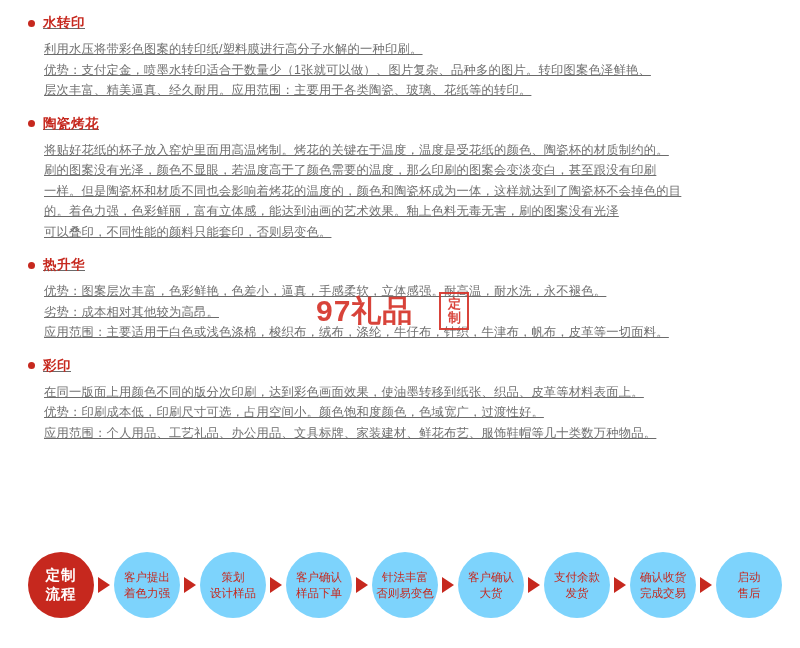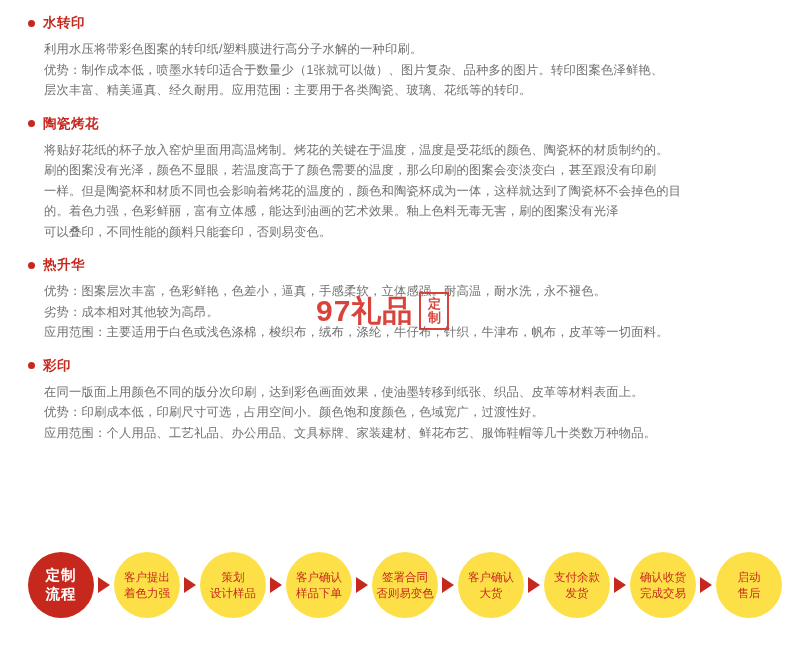--- a/index.html
+++ b/index.html
@@ -14,20 +14,21 @@
     color: #6b6b6b;
     position: relative;
     overflow: hidden;
   }
   .page {
     position: relative;
     width: 800px;
     height: 648px;
     box-sizing: border-box;
     padding: 14px 24px 0 28px;
+    text-decoration: underline;
   }
   .section {
     margin-bottom: 14px;
   }
   .sec-head {
     display: flex;
     align-items: center;
     margin-bottom: 7px;
   }
   .bullet {
@@ -59,20 +60,21 @@
 
   
   .watermark {
     position: absolute;
     left: 316px;
     top: 292px;
     display: flex;
     align-items: center;
     pointer-events: none;
     user-select: none;
+    gap: 20px;
   }
   .wm-main {
     font-size: 30px;
     font-weight: bold;
     color: #d5342a;
     letter-spacing: 1px;
     line-height: 1;
     opacity: 0.92;
   }
   .wm-box {
@@ -118,21 +120,21 @@
     border-top: 8px solid transparent;
     border-bottom: 8px solid transparent;
     border-left: 12px solid #c6281e;
     margin: 0 4px;
     flex: 0 0 auto;
   }
   .flow-step {
     width: 66px;
     height: 66px;
     border-radius: 50%;
-    background: #fde047;
+    background: #7dd3fc;
     color: #c6281e;
     display: flex;
     flex-direction: column;
     align-items: center;
     justify-content: center;
     font-size: 11.5px;
     line-height: 16px;
     text-align: center;
     flex: 0 0 auto;
   }
@@ -142,21 +144,21 @@
 
 <div class="page">
 
   <div class="section sec-watertransfer">
     <div class="sec-head">
       <span class="bullet"></span>
       <span class="sec-title">水转印</span>
     </div>
     <div class="lines">
       <div class="line">利用水压将带彩色图案的转印纸/塑料膜进行高分子水解的一种印刷。</div>
-      <div class="line">优势：制作成本低，喷墨水转印适合于数量少（1张就可以做）、图片复杂、品种多的图片。转印图案色泽鲜艳、</div>
+      <div class="line">优势：支付定金，喷墨水转印适合于数量少（1张就可以做）、图片复杂、品种多的图片。转印图案色泽鲜艳、</div>
       <div class="line">层次丰富、精美逼真、经久耐用。应用范围：主要用于各类陶瓷、玻璃、花纸等的转印。</div>
     </div>
   </div>
 
   <div class="section sec-embroidery">
   </div>
 
   <div class="section sec-ceramic">
     <div class="sec-head">
       <span class="bullet"></span>
@@ -219,21 +221,21 @@
     </div>
 
     <div class="arrow"></div>
     <div class="flow-step">
       <span>客户确认</span>
       <span>样品下单</span>
     </div>
 
     <div class="arrow"></div>
     <div class="flow-step">
-      <span>签署合同</span>
+      <span>针法丰富</span>
       <span>否则易变色</span>
     </div>
 
     <div class="arrow"></div>
     <div class="flow-step">
       <span>客户确认</span>
       <span>大货</span>
     </div>
 
     <div class="arrow"></div>

